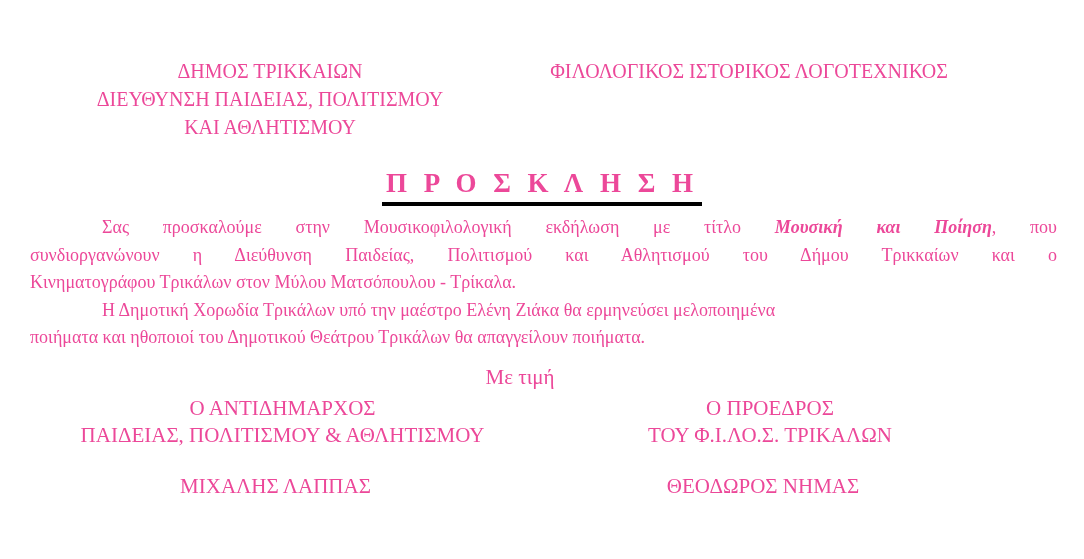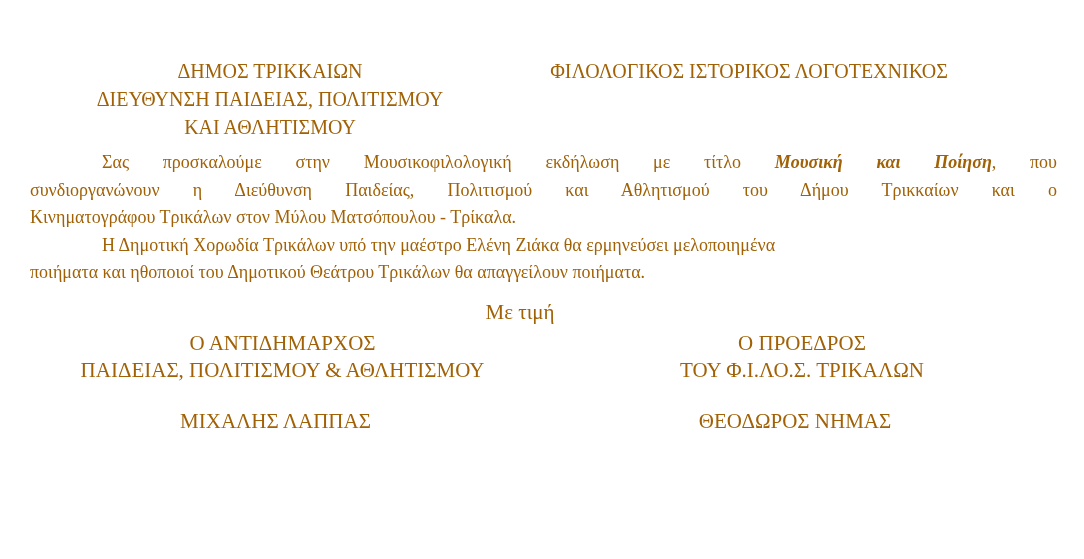--- a/index.html
+++ b/index.html
@@ -1,21 +1,21 @@
 <!DOCTYPE html>
 <html lang="el"><head>
 <meta charset="utf-8">
 <style>
   * { margin:0; padding:0; box-sizing:border-box; }
   html,body { background:#ffffff; }
   .page {
     position:relative;
     width:1084px; height:559px;
     background:#ffffff;
-    color:#a16207;
+    color:#ec4899;
     font-family:"Liberation Serif","DejaVu Serif",serif;
     overflow:hidden;
   }
   
   .header { display:flex; padding-top:57px; padding-left:30px; }
   .header-col { text-align:center; font-size:20px; line-height:28px; }
   .header-col div { white-space:nowrap; }
   .header-left  { width:480px; }
   .header-right { width:478px; }
   
@@ -29,21 +29,21 @@
   }
   
   .body-text { margin:8px 27px 0 30px; font-size:18px; line-height:27.5px; }
   .line { text-align:left; }
   .line.justify { text-align:justify; text-align-last:justify; }
   .line.indent { text-indent:72px; }
   .emph { font-weight:bold; font-style:italic; }
   
   .closing { margin-top:12px; text-align:center; font-size:21px; line-height:27px; position:relative; left:-22px; }
   
-  .sig-row { display:flex; padding-left:30px; font-size:21px; line-height:27.5px; margin-top:4px;gap:32px; }
+  .sig-row { display:flex; padding-left:30px; font-size:21px; line-height:27.5px; margin-top:4px; }
   .sig-col { text-align:center; }
   .sig-col.left  { width:505px; }
   .sig-col.right { width:470px; }
   .sig-col div { white-space:nowrap; }
   .names-row { margin-top:23px;padding-left:23px; }
 </style>
 </head>
 <body>
 
 <div class="page">
@@ -52,20 +52,23 @@
     <div class="header-col header-left">
       <div>ΔΗΜΟΣ ΤΡΙΚΚΑΙΩΝ</div>
       <div>ΔΙΕΥΘΥΝΣΗ ΠΑΙΔΕΙΑΣ, ΠΟΛΙΤΙΣΜΟΥ</div>
       <div>ΚΑΙ ΑΘΛΗΤΙΣΜΟΥ</div>
     </div>
     <div class="header-col header-right">
       <div>ΦΙΛΟΛΟΓΙΚΟΣ ΙΣΤΟΡΙΚΟΣ ΛΟΓΟΤΕΧΝΙΚΟΣ</div>
     </div>
   </div>
 
+  <div class="title-wrap">
+    <span class="doc-title">Π Ρ Ο Σ Κ Λ Η Σ Η</span>
+  </div>
 
   <div class="body-text">
     <div class="line justify indent"><span>Σας  προσκαλούμε στην Μουσικοφιλολογική εκδήλωση με τίτλο </span><span class="emph">Μουσική και  Ποίηση</span><span>, που</span></div>
     <div class="line justify">συνδιοργανώνουν η Διεύθυνση Παιδείας, Πολιτισμού και Αθλητισμού του Δήμου Τρικκαίων και ο</div>
     <div class="line">Κινηματογράφου Τρικάλων στον Μύλου Ματσόπουλου - Τρίκαλα.</div>
     <div class="line indent">Η Δημοτική Χορωδία Τρικάλων υπό την μαέστρο Ελένη Ζιάκα θα ερμηνεύσει μελοποιημένα</div>
     <div class="line">ποιήματα και ηθοποιοί του Δημοτικού Θεάτρου Τρικάλων θα απαγγείλουν ποιήματα.</div>
   </div>
 
   <div class="closing">Με τιμή</div>

